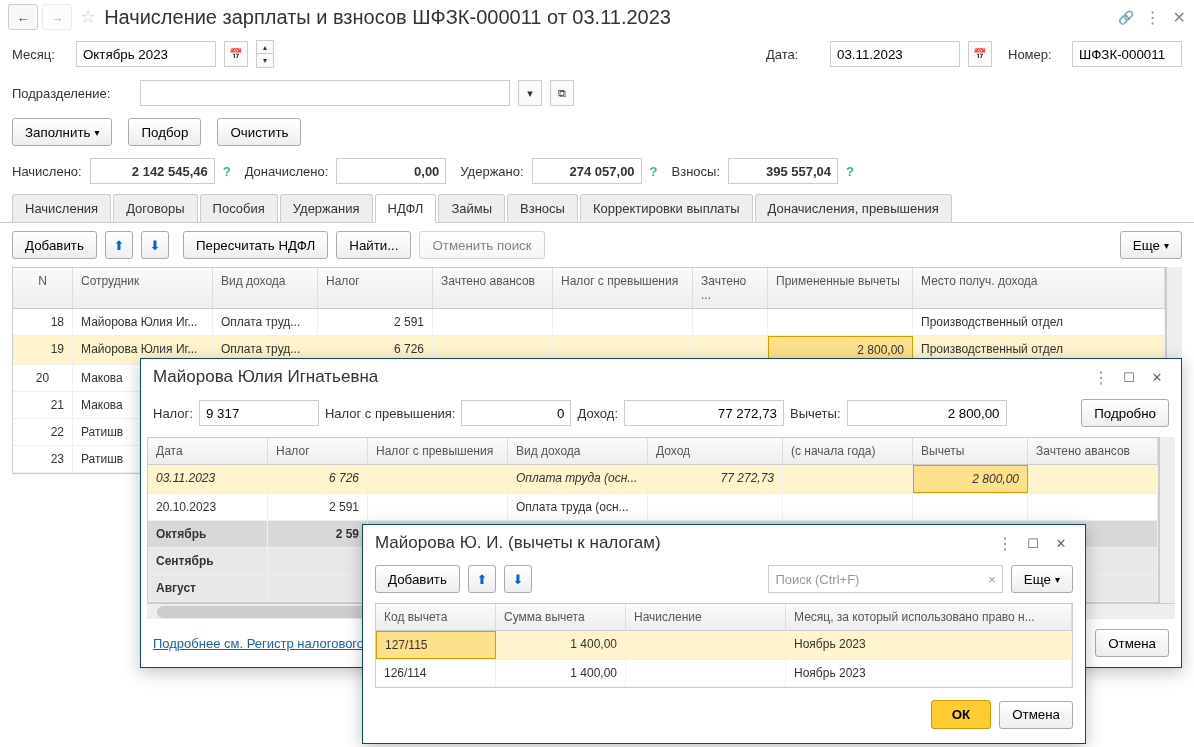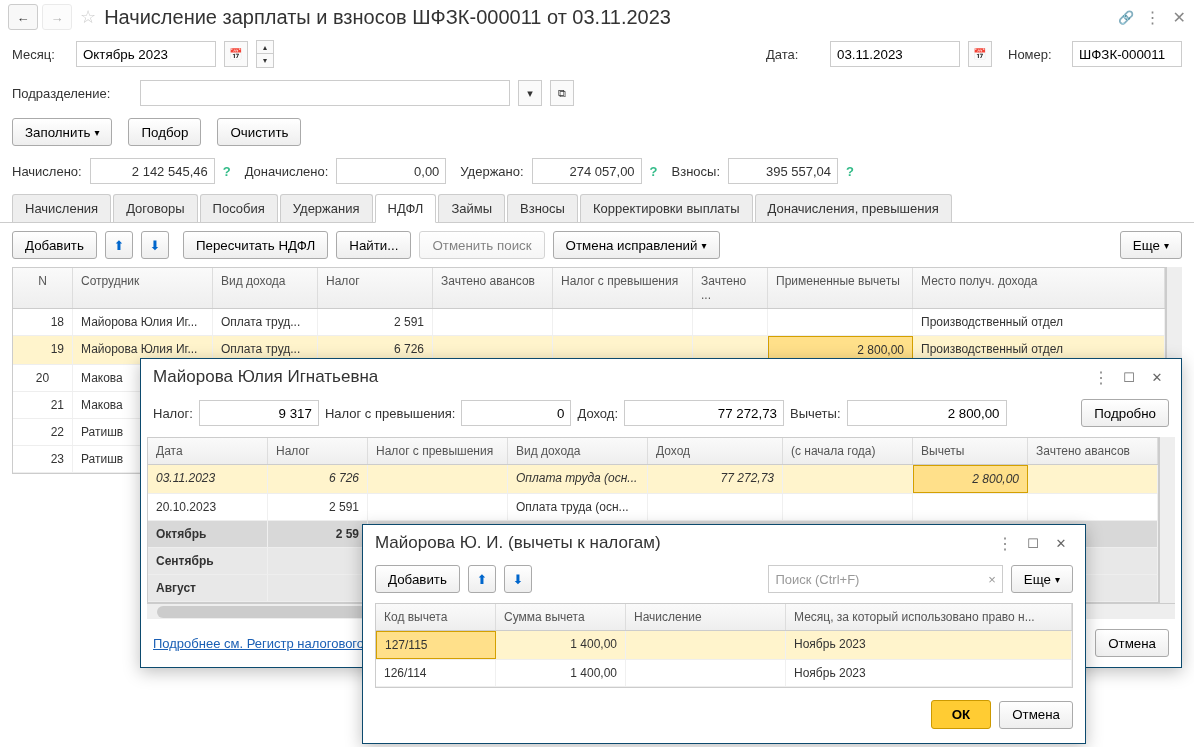--- a/index.html
+++ b/index.html
@@ -12,21 +12,21 @@
 .link-icon { color: #888; margin: 0 6px; cursor: pointer; }
 .close-x { color: #888; cursor: pointer; font-size: 16px; margin-left: 8px; }
 .form-row { display: flex; align-items: center; padding: 6px 12px; gap: 8px; }
 .label { color: #333; min-width: 56px; }
 .input { border: 1px solid #ccc; padding: 4px 6px; height: 26px; background: #fff; }
 .cal-btn { width: 24px; height: 26px; border: 1px solid #ccc; background: #fafafa; display: inline-flex; align-items: center; justify-content: center; cursor: pointer; font-size: 11px; }
 .btn { border: 1px solid #aaa; background: linear-gradient(#fff, #eee); padding: 5px 12px; cursor: pointer; border-radius: 3px; height: 28px; display: inline-flex; align-items: center; }
 .btn.drop::after { content: ' ▾'; font-size: 10px; margin-left: 4px; }
 .btn.disabled { opacity: 0.5; }
 .totals { display: flex; align-items: center; padding: 6px 12px; gap: 8px; }
-.totals .val { border: 1px solid #ccc; padding: 4px 6px; text-align: right; min-width: 100px; background: #fff; height: 26px; display: inline-flex; align-items: center; justify-content: flex-end; }
+.totals .val { border: 1px solid #ccc; padding: 4px 6px; text-align: right; min-width: 100px; background: #fff; height: 26px; display: inline-flex; align-items: center; justify-content: flex-end; font-weight: bold; }
 .qmark { color: #3b8; font-weight: bold; cursor: pointer; }
 .tabs { display: flex; border-bottom: 1px solid #ccc; padding: 0 12px; margin-top: 4px; }
 .tab { padding: 6px 12px; border: 1px solid #ccc; border-bottom: none; background: #eee; margin-right: 2px; cursor: pointer; border-radius: 3px 3px 0 0; }
 .tab.active { background: #fff; border-bottom: 1px solid #fff; margin-bottom: -1px; }
 .tabcontent { padding: 8px 12px; }
 .table { border: 1px solid #ccc; width: 100%; }
 .thead { display: flex; background: linear-gradient(#fafafa, #eee); border-bottom: 1px solid #ccc; }
 .th { padding: 6px 8px; border-right: 1px solid #ddd; font-size: 12px; color: #555; }
 .tr { display: flex; border-bottom: 1px solid #eee; }
 .td { padding: 6px 8px; border-right: 1px solid #f0f0f0; font-size: 12px; overflow: hidden; white-space: nowrap; text-overflow: ellipsis; }
@@ -121,21 +121,20 @@
     <button class="btn">Добавить</button>
     <div class="arrow-btn">
         <span class="arrow-up">⬆</span>
       </div>
     <div class="arrow-btn">
         <span class="arrow-down">⬇</span>
       </div>
     <button class="btn" style="margin-left:6px">Пересчитать НДФЛ</button>
     <button class="btn">Найти...</button>
     <button class="btn disabled">Отменить поиск</button>
-    <button class="btn drop">Отмена исправлений</button>
     <div style="flex:1"></div>
     <button class="btn drop">Еще</button>
   </div>
 
   <div style="display:flex">
     <div class="table" style="flex:1">
       <div class="thead">
         <div class="th" style="width:60px;text-align:center">N</div>
         <div class="th" style="width:140px">Сотрудник</div>
         <div class="th" style="width:105px">Вид дохода</div>
@@ -221,21 +220,21 @@
 
 <div class="popup" style="left:140px;top:358px;width:1042px;height:310px">
   <div class="popup-header">
     <div class="popup-title">Майорова Юлия Игнатьевна</div>
     <span class="win-btn vdots">⋮</span>
     <span class="win-btn">☐</span>
     <span class="win-btn">✕</span>
   </div>
   <div style="display:flex;align-items:center;padding:4px 12px;gap:6px">
     <span>Налог:</span>
-    <input class="input" style="width: 120px; text-align: right;" value="9 317">
+    <input class="input" style="width: 120px; text-align: left;" value="9 317">
     <span>Налог с превышения:</span>
     <input class="input" style="width: 110px; text-align: right;" value="0">
     <span>Доход:</span>
     <input class="input" style="width: 160px; text-align: right;" value="77 272,73">
     <span>Вычеты:</span>
     <input class="input" style="width: 160px; text-align: right;" value="2 800,00">
     <div style="flex:1"></div>
     <button class="btn">Подробно</button>
   </div>
   <div style="display:flex;margin:6px 6px 0 6px">

